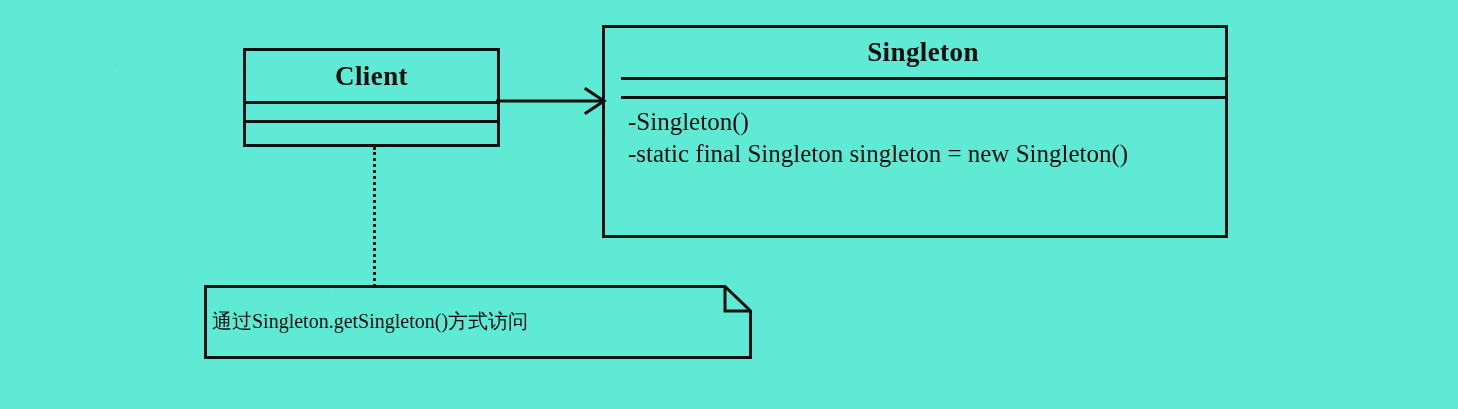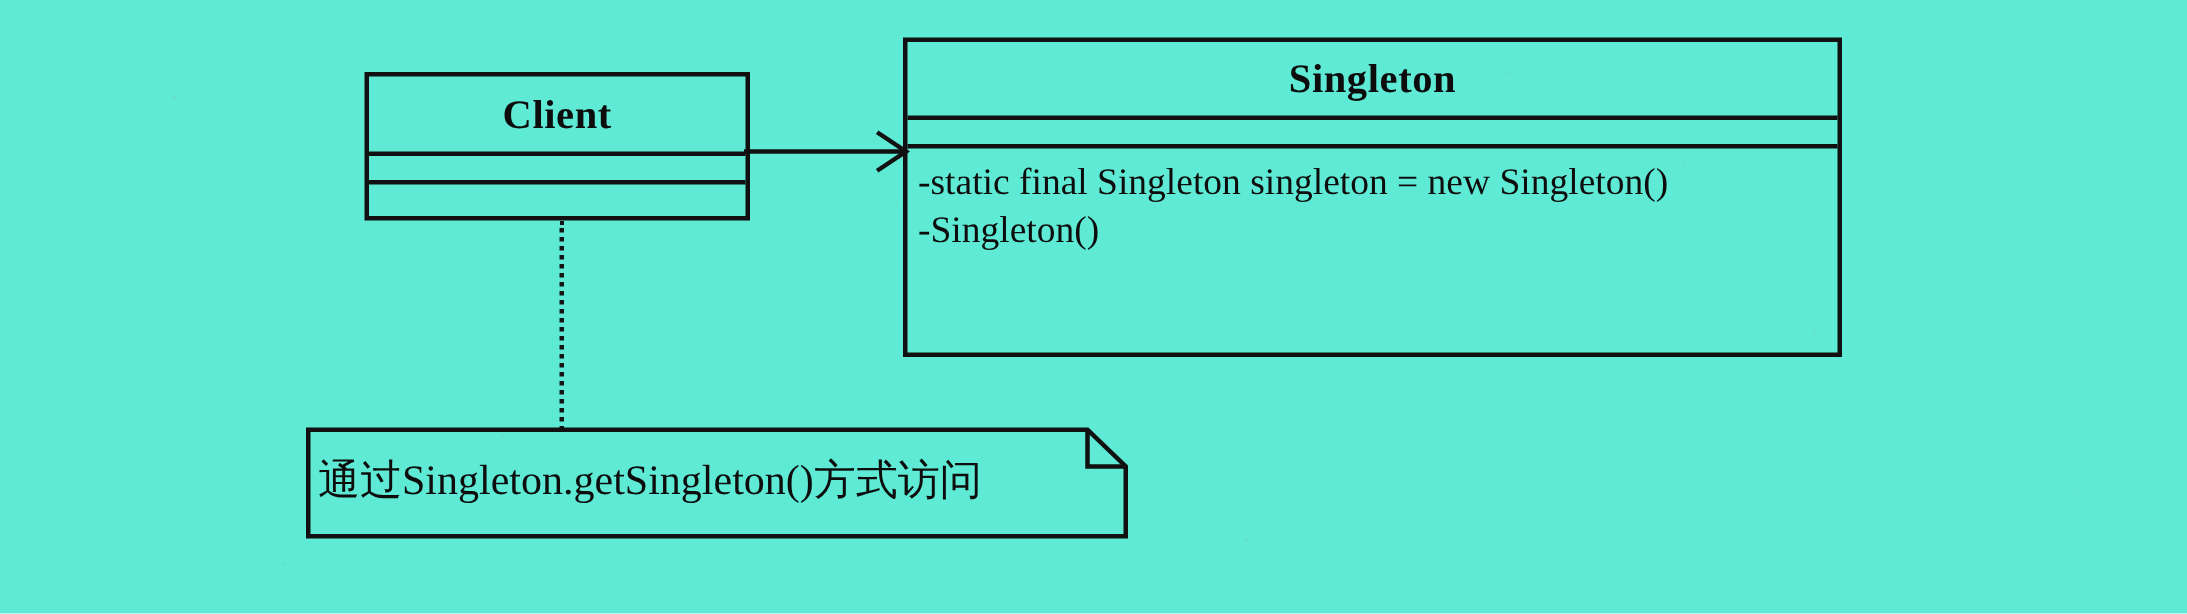--- a/index.html
+++ b/index.html
@@ -81,20 +81,21 @@
   #client-operations-compartment {
     height: 21px;
   }
 
   
   #singleton-class {
     left: 602px;
     top: 25px;
     width: 626px;
     height: 213px;
+    padding-left: 16px;
   }
   #singleton-title-compartment {
     height: 52px;
   }
   #singleton-title-text {
     font-size: 27px;
     line-height: 49px;
   }
   #singleton-attributes-compartment {
     height: 19px;
@@ -133,21 +134,21 @@
     left: 204px;
     top: 285px;
     width: 548px;
     height: 74px;
     overflow: visible;
   }
   #note-text {
     position: absolute;
     left: 212px;
     top: 296px;
-    font-size: 28px;
+    font-size: 20px;
     line-height: 50px;
     white-space: pre;
     color: #0d0d0d;
   }
 </style>
 </head>
 <body>
 
 <div id="canvas">
 
@@ -160,22 +161,22 @@
     <div id="client-attributes-compartment" class="compartment divided"></div>
     <div id="client-operations-compartment" class="compartment"></div>
   </div>
 
   <div id="singleton-class" class="uml-class">
     <div id="singleton-title-compartment" class="compartment divided">
       <div id="singleton-title-text" class="class-title">Singleton</div>
     </div>
     <div id="singleton-attributes-compartment" class="compartment divided"></div>
     <div id="singleton-operations-compartment" class="compartment">
+      <div class="member-line">-Singleton()</div>
       <div class="member-line">-static final Singleton singleton = new Singleton()</div>
-      <div class="member-line">-Singleton()</div>
     </div>
   </div>
 
   <svg id="association-connector" viewBox="0 0 112 46">
     <line x1="0" y1="23" x2="106" y2="23" stroke="#111111" stroke-width="3"></line>
     <path d="M 90 11 L 108 23 L 90 35" fill="none" stroke="#111111" stroke-width="3" stroke-linecap="square" stroke-linejoin="miter"></path>
   </svg>
 
   <div id="note-anchor-line"></div>
 

